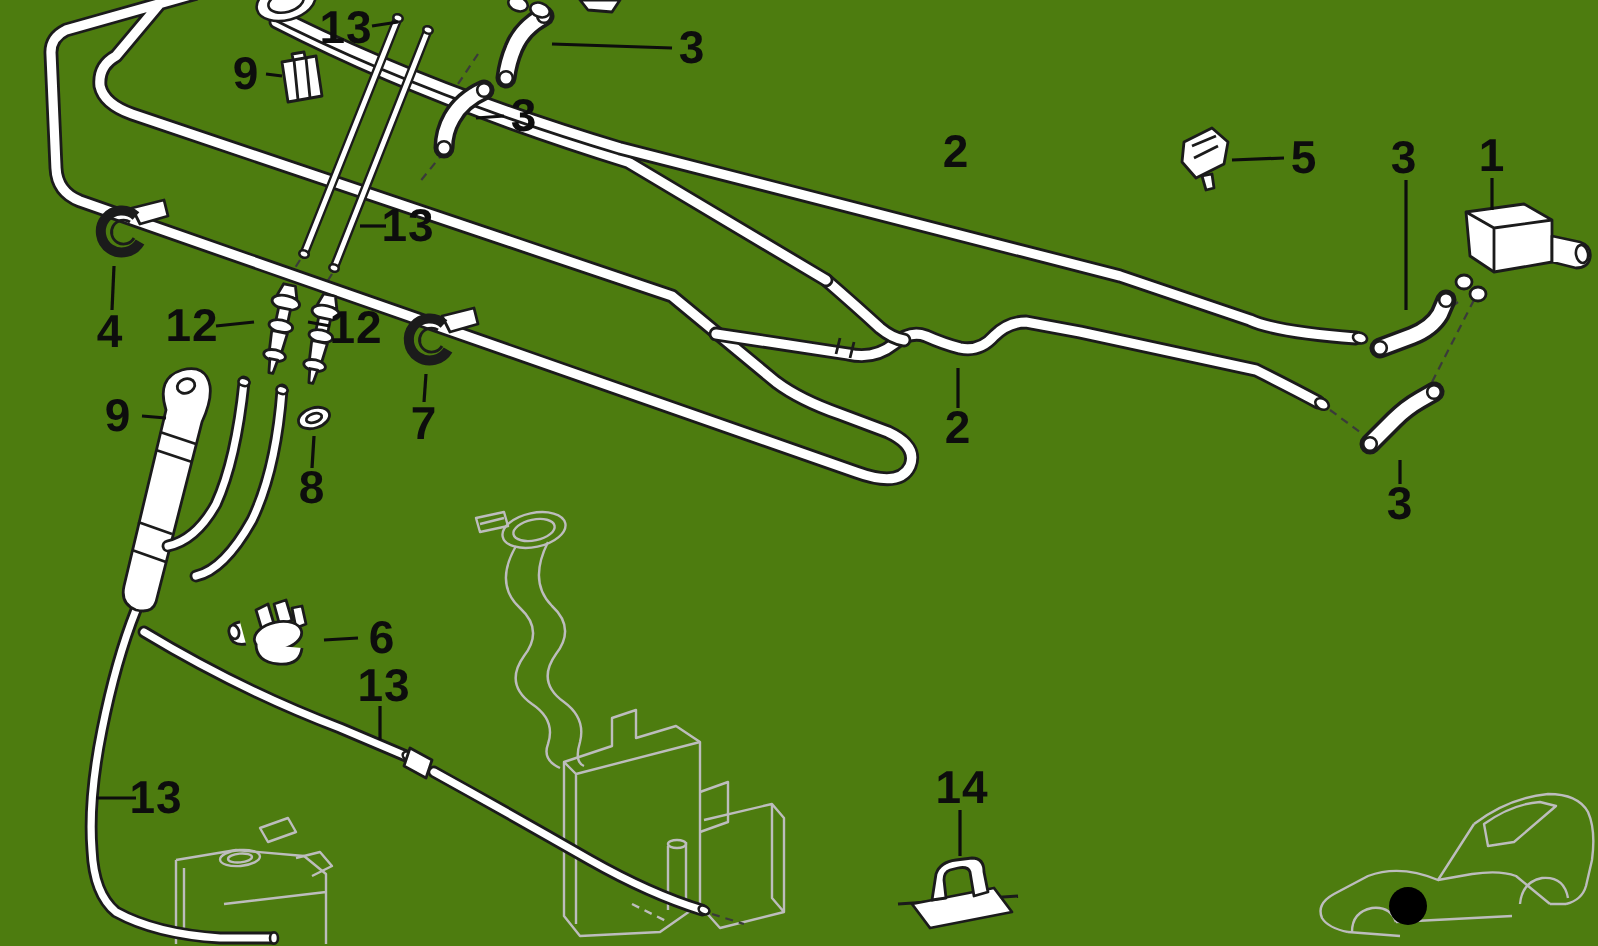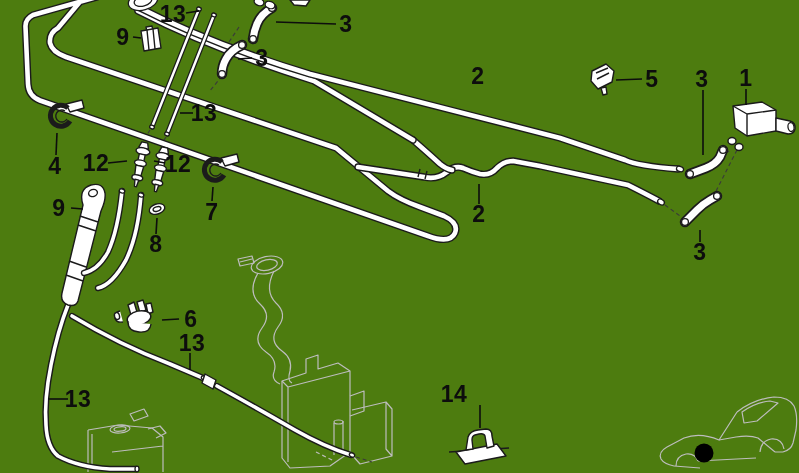--- a/index.html
+++ b/index.html
@@ -277,15 +277,15 @@
 <div class="callout" style="left:96px;top:163px">12</div>
 <div class="callout" style="left:178px;top:164px">12</div>
 <div class="callout" style="left:479px;top:214px">2</div>
 <div class="callout" style="left:212px;top:212px">7</div>
 <div class="callout" style="left:59px;top:208px">9</div>
 <div class="callout" style="left:156px;top:244px">8</div>
 <div class="callout" style="left:700px;top:252px">3</div>
 <div class="callout" style="left:191px;top:319px">6</div>
 <div class="callout" style="left:192px;top:343px">13</div>
 <div class="callout" style="left:78px;top:399px">13</div>
-<div class="callout" style="left:454px;top:394px">14</div>
+<div class="callout" style="left:481px;top:394px">14</div>
 
 </div>
 
 </body></html>

